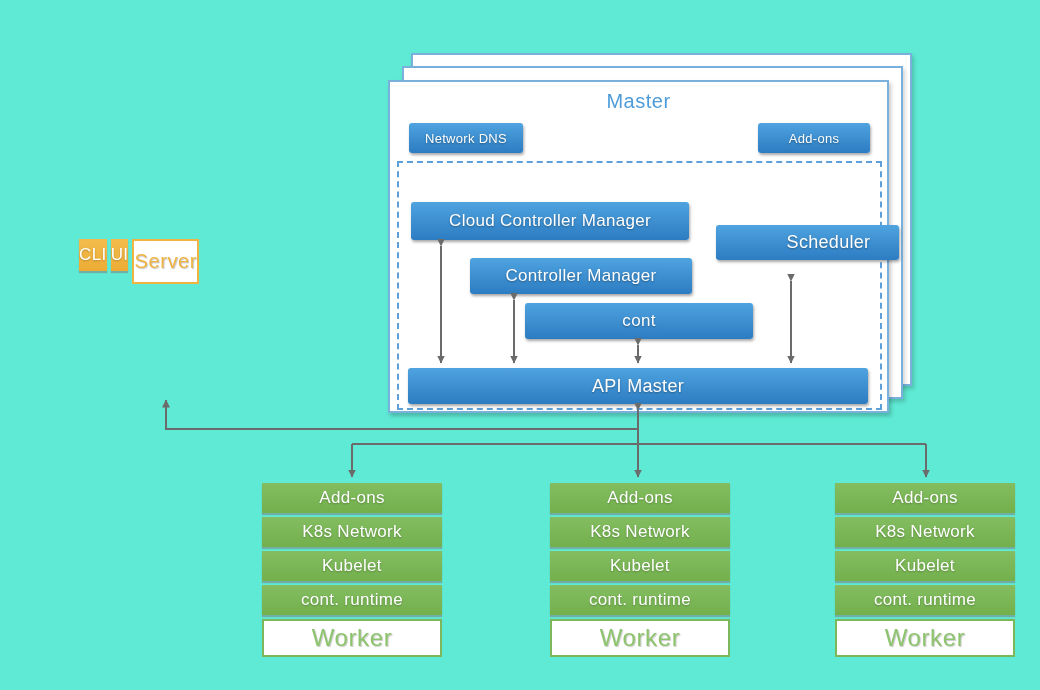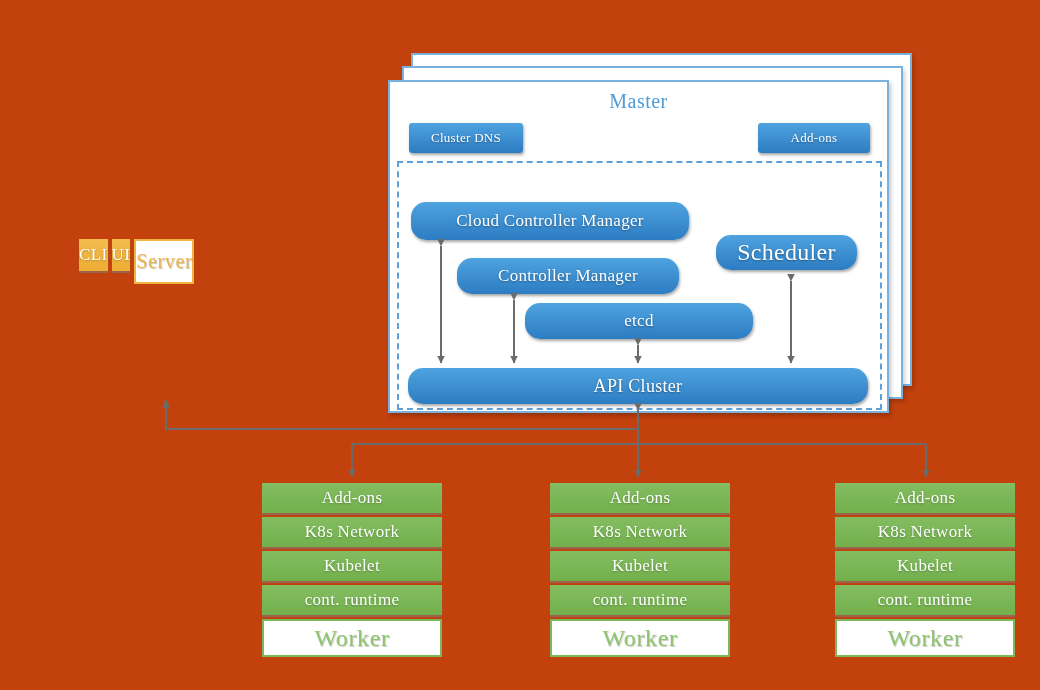--- a/index.html
+++ b/index.html
@@ -1,18 +1,18 @@
 <!DOCTYPE html>
 <html><head>
 <meta charset="utf-8">
 <style>
   html,body{margin:0;padding:0;background:#ffffff;}
   .canvas{
-    position:relative;width:1040px;height:690px;background:#c2410c;
-    font-family:Liberation Serif, serif;overflow:hidden;
+    position:relative;width:1040px;height:690px;background:#5eead4;
+    font-family:Liberation Sans, sans-serif;overflow:hidden;
   }
   
   .page{position:absolute;width:501px;height:333px;background:#ffffff;
         border:2px solid #79B1DC;box-sizing:border-box;
         box-shadow:2px 3px 4px rgba(0,0,0,0.18);}
   .page3{left:411px;top:53px;z-index:1;}
   .page2{left:402px;top:66px;z-index:2;}
   .master{position:absolute;left:388px;top:80px;width:501px;height:333px;
           background:#ffffff;border:2px solid #79B1DC;box-sizing:border-box;
           box-shadow:2px 3px 4px rgba(0,0,0,0.22);z-index:3;}
@@ -23,25 +23,25 @@
         border-radius:3px;color:#ffffff;
         box-shadow:1px 2px 3px rgba(0,0,0,0.35);
         text-shadow:0 1px 2px rgba(0,0,0,0.35);letter-spacing:0.3px;}
   .btn{font-size:13px;}
   .cluster-dns{left:19px;top:41px;width:114px;height:30px;}
   .addons-btn{left:368px;top:41px;width:112px;height:30px;}
   .runtime-box{position:absolute;left:7px;top:79px;width:485px;height:249px;
         border:2px dashed #5C9FD9;box-sizing:border-box;}
   .runtime-title{position:absolute;left:0;right:0;top:6px;text-align:center;
         color:#4E9CD9;font-size:20px;letter-spacing:0.5px;}
-  .comp{font-size:17px;border-radius:15px;}
+  .comp{font-size:17px;}
   .ccm{left:12px;top:39px;width:278px;height:38px;}
-  .cm{left:58px;top:95px;width:222px;height:36px;text-align:right;}
+  .cm{left:71px;top:95px;width:222px;height:36px;text-align:right;}
   .etcd{left:126px;top:140px;width:228px;height:36px;}
-  .scheduler{left:317px;top:72px;width:141px;height:35px;font-size:24px;}
+  .scheduler{left:317px;top:62px;width:141px;height:35px;font-size:18px;padding-left:42px;}
   .api-server{left:9px;top:205px;width:460px;height:36px;font-size:18px;}
   
   .access-stack{position:absolute;left:79px;top:239px;width:174px;
         display:flex;flex-direction:row;gap:4px;z-index:2;}
   .orange-box{height:32px;display:flex;align-items:center;justify-content:center;
         background:linear-gradient(180deg,#F2BC4E 0%,#EDAC34 100%);
         color:#ffffff;font-size:17px;letter-spacing:0.4px;
         text-shadow:0 1px 2px rgba(0,0,0,0.25);
         box-shadow:0 2px 1px rgba(125,125,125,0.55);}
   .access-title{height:45px;display:flex;align-items:center;justify-content:center;
@@ -67,29 +67,29 @@
 </head>
 <body>
 
 <div class="canvas">
 
   <div class="page page3"></div>
   <div class="page page2"></div>
 
   <div class="master">
     <div class="master-title">Master</div>
-    <div class="blue-box btn cluster-dns">Cluster DNS</div>
+    <div class="blue-box btn cluster-dns">Network DNS</div>
     <div class="blue-box btn addons-btn">Add-ons</div>
 
     <div class="runtime-box">
       <div class="blue-box comp ccm">Cloud Controller Manager</div>
       <div class="blue-box comp cm">Controller Manager</div>
-      <div class="blue-box comp etcd">etcd</div>
+      <div class="blue-box comp etcd">cont</div>
       <div class="blue-box comp scheduler">Scheduler</div>
-      <div class="blue-box comp api-server">API Cluster</div>
+      <div class="blue-box comp api-server">API Master</div>
     </div>
   </div>
 
   <div class="access-stack">
     <div class="orange-box">CLI</div>
     <div class="orange-box">UI</div>
     <div class="access-title">Server</div>
   </div>
 
   <div class="worker-stack w1">

